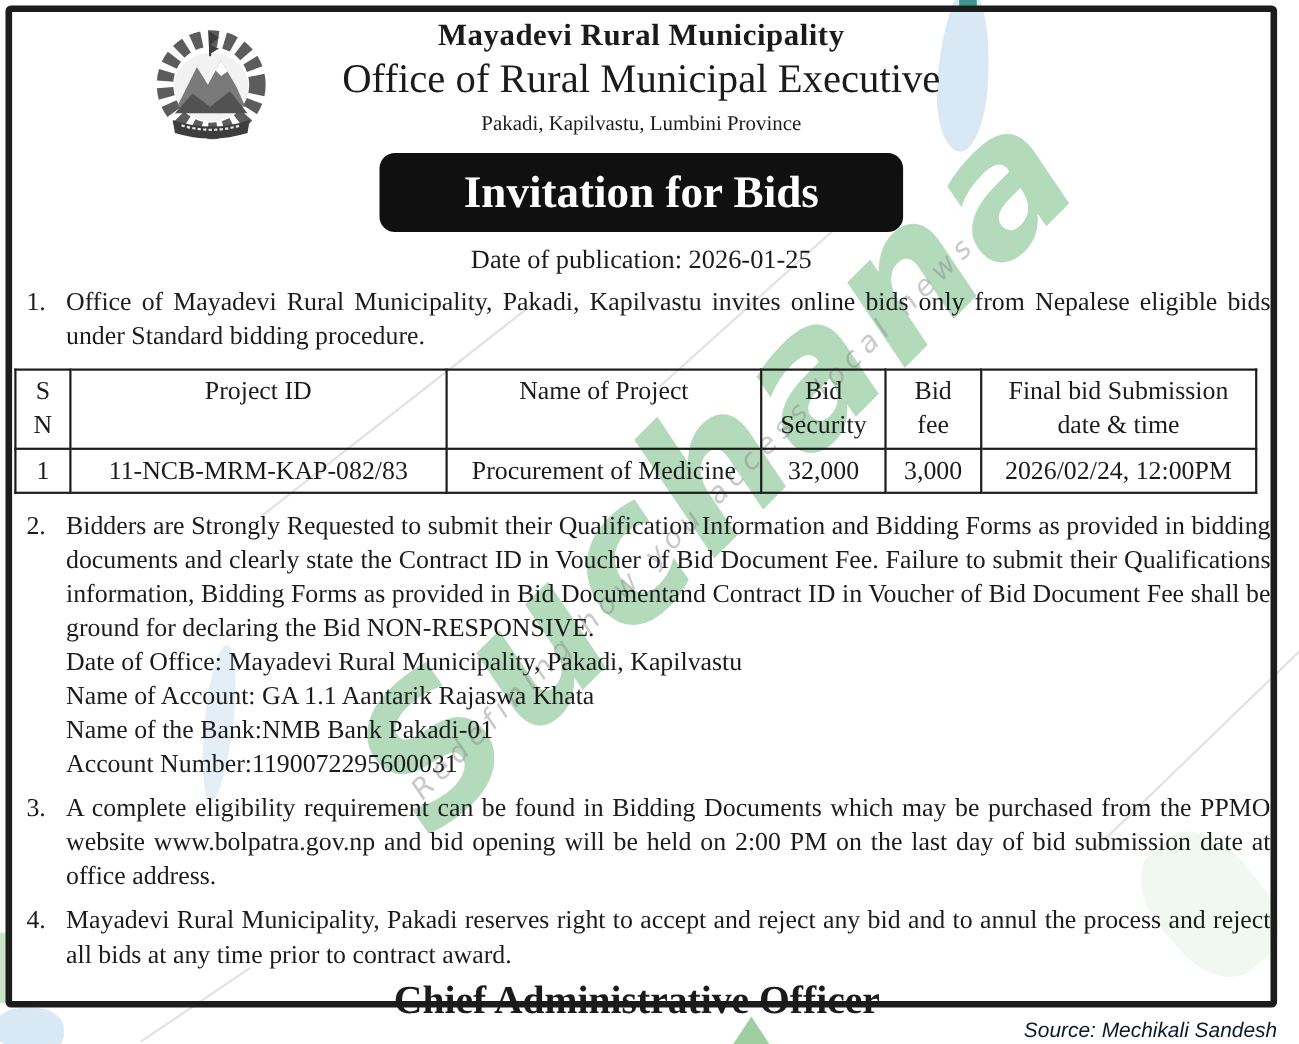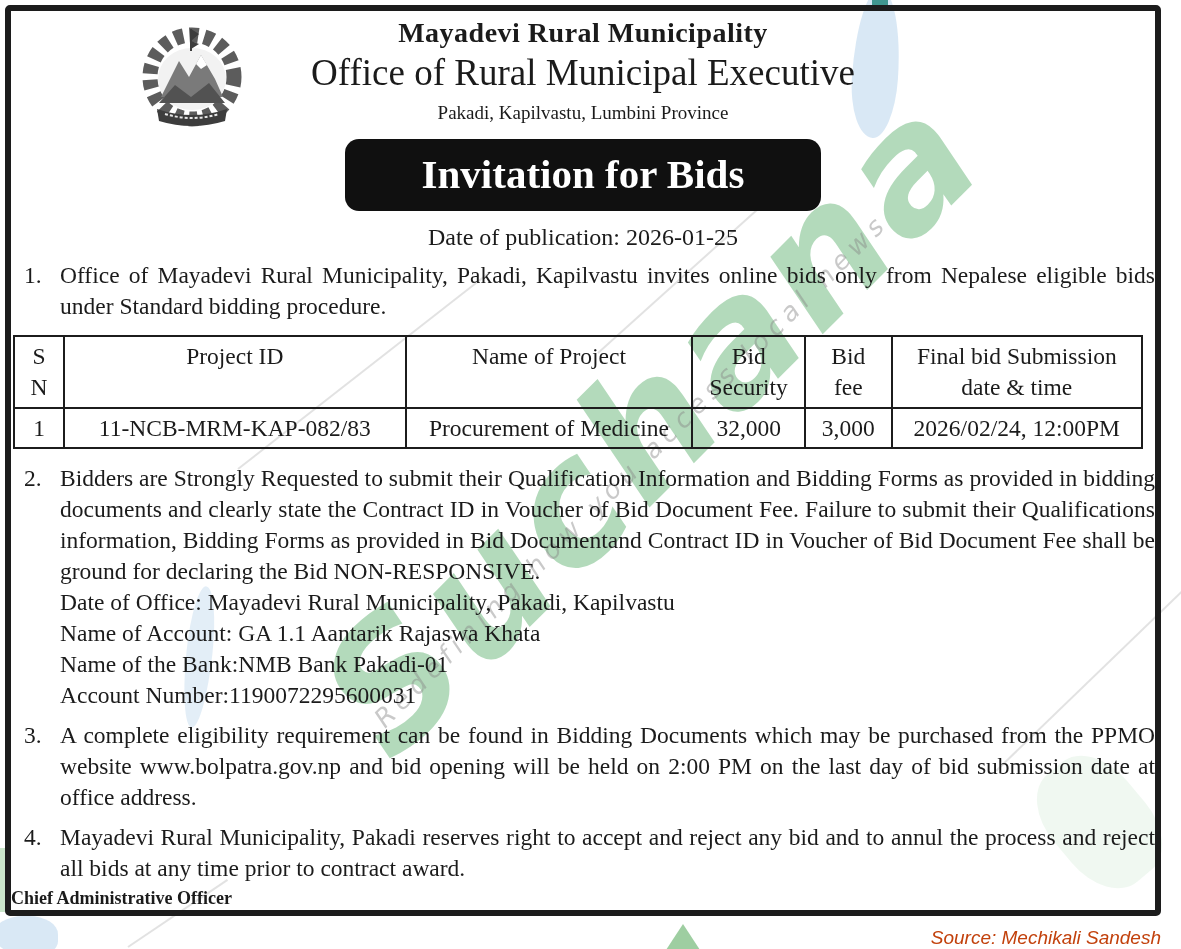--- a/index.html
+++ b/index.html
@@ -57,23 +57,23 @@
   .clause{display:flex;margin-top:9px;font-size:23.5px;line-height:31px;}
   .clause .num{flex:0 0 49px;padding-left:13px;box-sizing:border-box;}
   .clause .txt{flex:1;text-align:justify;padding-right:0;}
   .detail-line{text-align:left;}
   table.bids{width:calc(100% - 14px);margin:13px 0 0 2px;border-collapse:collapse;font-size:23.5px;}
   table.bids th, table.bids td{border:2.5px solid #1c1c1c;text-align:center;padding:4px 6px;}
   table.bids th{font-weight:normal;white-space:pre-line;vertical-align:top;height:58px;line-height:31px;}
   table.bids td{height:30px;}
   .col-sn{width:4.4%;} .col-pid{width:30%;} .col-name{width:25.2%;}
   .col-sec{width:9.9%;} .col-fee{width:7.6%;} .col-final{width:22%;}
-  .signature{text-align:left;font-weight:bold;font-size:18px;margin-top:4px;padding-right:8px;}
+  .signature{text-align:center;font-weight:bold;font-size:36px;margin-top:4px;padding-right:8px;}
   .source{position:absolute;right:20px;bottom:0px;z-index:3;
-    font-family:"Liberation Sans", sans-serif;font-style:italic;font-size:19px;color:#c2410c;}
+    font-family:"Liberation Sans", sans-serif;font-style:italic;font-size:19px;color:#0f172a;}
 </style>
 </head>
 <body>
 
 <div class="deco droplet-top z0"></div>
 <div class="deco teal-sliver z0"></div>
 <div class="deco droplet-mid z0"></div>
 <div class="deco droplet-bl z0"></div>
 <div class="deco green-bl z0"></div>
 <div class="deco green-tri-bottom z0"></div>

